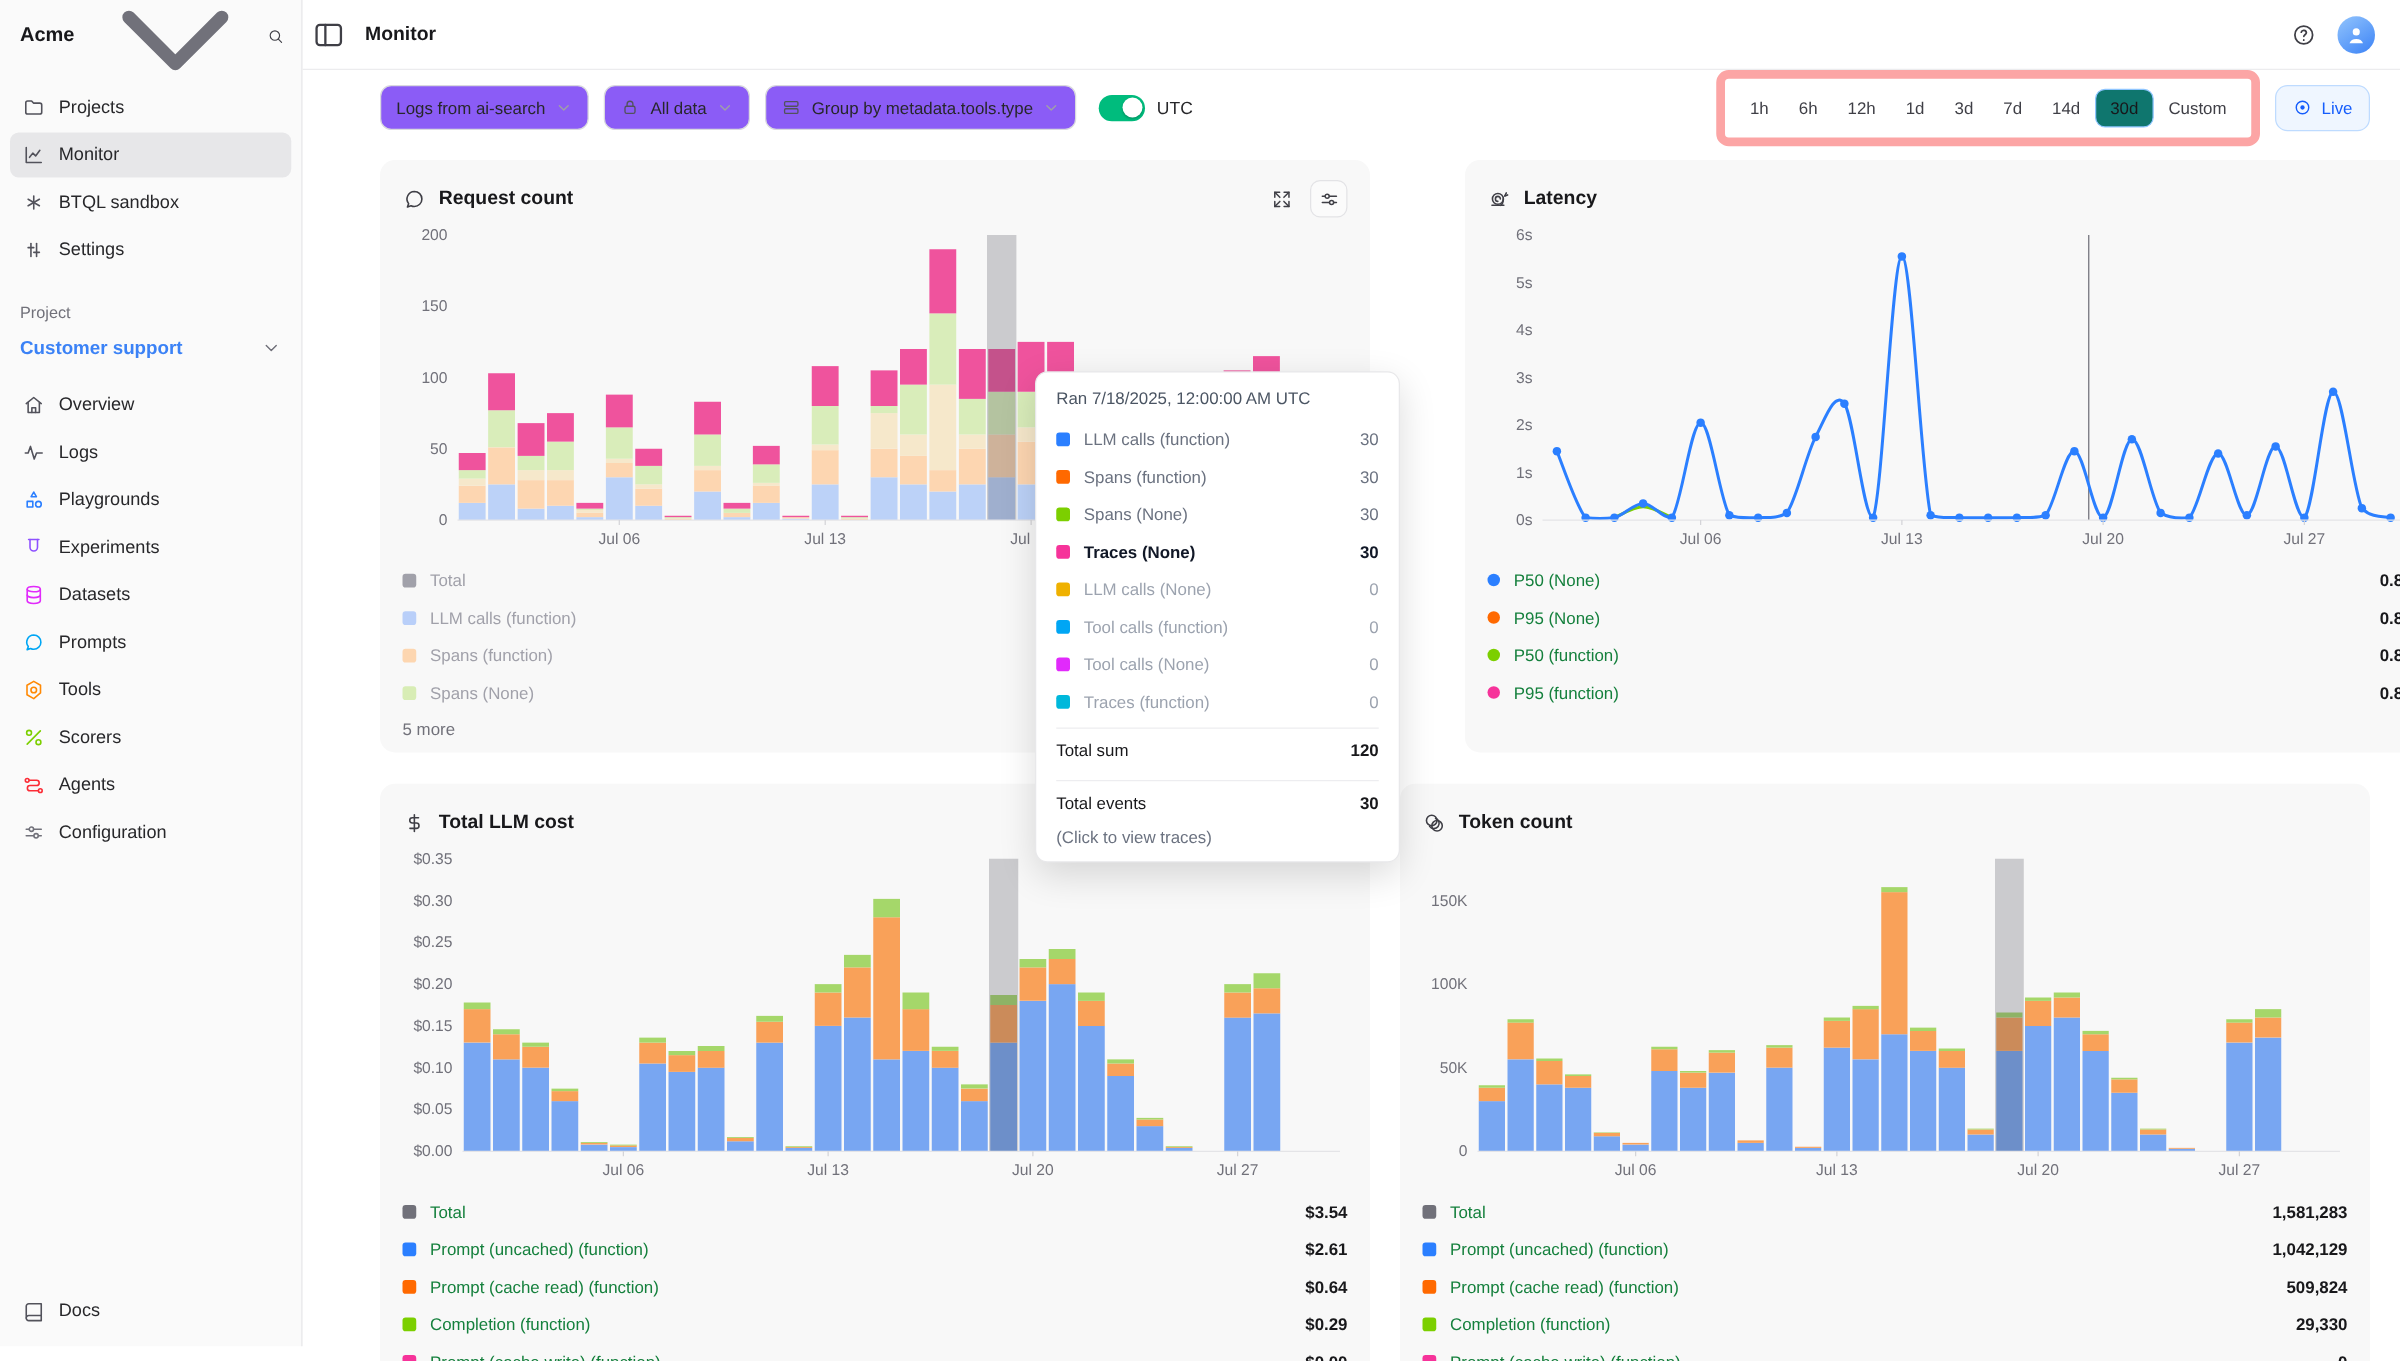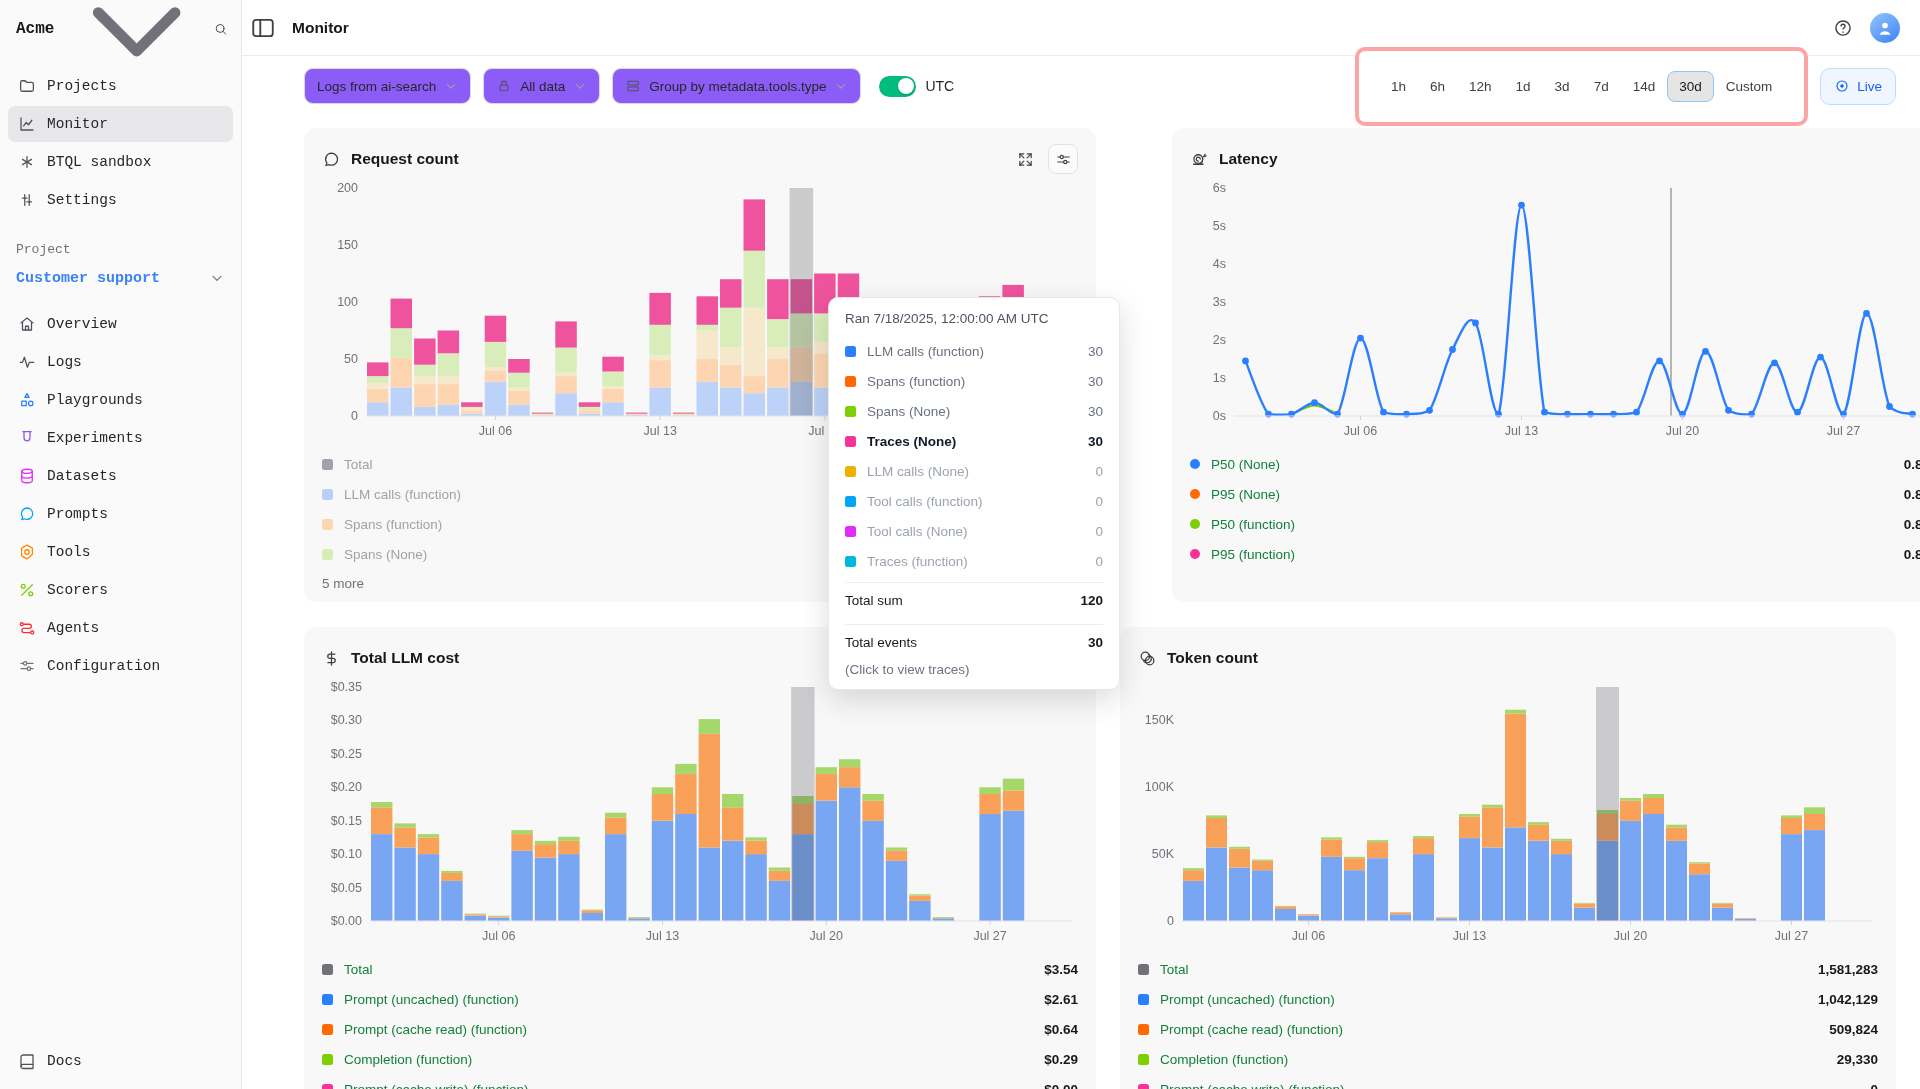--- a/index.html
+++ b/index.html
@@ -1,21 +1,21 @@
 <!DOCTYPE html>
 <html><head>
 <meta charset="utf-8">
 <style>
   * { box-sizing: border-box; margin: 0; padding: 0; }
   html,body { background:#e5e5e5; }
   body { font-family:"Liberation Sans", sans-serif; }
   .root { position:relative; width:1920px; height:1089px; background:#fff; overflow:hidden; color:#18181b; font-size:14px; }
 
   
-  .sidebar { position:absolute; left:0; top:0; bottom:0; width:242px; background:#fafafa; border-right:1px solid #e8e8ea;font-family:Liberation Mono, monospace; }
+  .sidebar { position:absolute; left:0; top:0; bottom:12px; width:242px; background:#fafafa; border-right:1px solid #e8e8ea; }
   .org-row { display:flex; align-items:center; height:30px; margin:14px 14px 0 16px; }
   .org-name { font-size:16px; font-weight:700; color:#18181b; }
   .org-chev { color:#71717a; margin-left:6px; display:flex; }
   .org-spacer { flex:1; }
   .sb-iconbtn { color:#3f3f46; display:flex; align-items:center; justify-content:center; width:26px; height:26px; border-radius:6px; }
   .nav { margin-top:24px; padding:0 8px; }
   .nav-row { display:flex; align-items:center; gap:11px; height:36px; margin-bottom:2px; padding:0 10px; border-radius:7px; color:#27272a; font-size:14.5px; cursor:default; }
   .nav-row.active { background:#e7e7e9; font-weight:500; }
   .nav-ic { display:flex; width:18px; height:18px; color:#52525b; flex:none; }
   .nav-ic svg, .sb-iconbtn svg, .org-chev svg { width:100%; height:100%; }
@@ -44,23 +44,23 @@
   .pill { display:flex; align-items:center; gap:8px; height:36px; padding:0 12px; border:1px solid #d9d9de; border-radius:9px; background:#8b5cf6; font-size:13.5px; color:#27272a; white-space:nowrap; }
   .pill-ic { width:16px; height:16px; display:flex; color:#52525b; }
   .pill-ic svg { width:100%; height:100%; }
   .pill-chev { width:14px; height:14px; display:flex; color:#9f9fa8; }
   .pill-chev svg { width:100%; height:100%; }
   .utc-wrap { display:flex; align-items:center; gap:9px; margin-left:18px; }
   .toggle { width:37px; height:21px; border-radius:11px; position:relative; }
   .toggle .knob { position:absolute; top:2.5px; right:2.5px; width:16px; height:16px; border-radius:50%; background:#fff; box-shadow:0 1px 2px rgba(0,0,0,.25); }
   .utc-label { font-size:14px; color:#27272a; }
   .tb-spacer { flex:1; }
-  .range-group { display:flex; align-items:center; border:4px solid #fca5a5; border-radius:10px; background:#fff; padding:20px; }
+  .range-group { display:flex; align-items:center; border:7px solid #fca5a5; border-radius:10px; background:#fff; padding:8px; }
   .range-btn { height:31px; padding:0 11px; display:flex; align-items:center; font-size:13.5px; color:#3f3f46; border-radius:8px; border:1.5px solid transparent; background:transparent; font-family:inherit; }
-  .range-btn.selected { border-color:#8ec5ff; background:#e5e5e5; color:#18181b; }
+  .range-btn.selected { border-color:#8ec5ff; background:#0f766e; color:#18181b; }
   .live-btn { display:flex; align-items:center; gap:7px; height:37px; padding:0 13px; margin-left:12px; border:1px solid #bedbff; background:#eff6ff; color:#155dfc; border-radius:10px; font-size:13.5px; font-weight:500; }
   .live-btn svg { width:16px; height:16px; }
 
   
   .content { position:absolute; top:116px; left:0; right:0; bottom:0; }
   .panel { position:absolute; background:#f8f8f8; border-radius:12px; padding:16px 18px; }
   .panel-hd { display:flex; align-items:center; height:30px; margin-bottom:4px; }
   .panel-ic { width:19px; height:19px; display:flex; color:#3f3f46; margin-right:10px; align-items:center; justify-content:center; font-weight:700; font-size:17px; }
   .panel-ic svg { width:100%; height:100%; }
   .panel-title { font-size:15.5px; font-weight:600; color:#18181b; }

